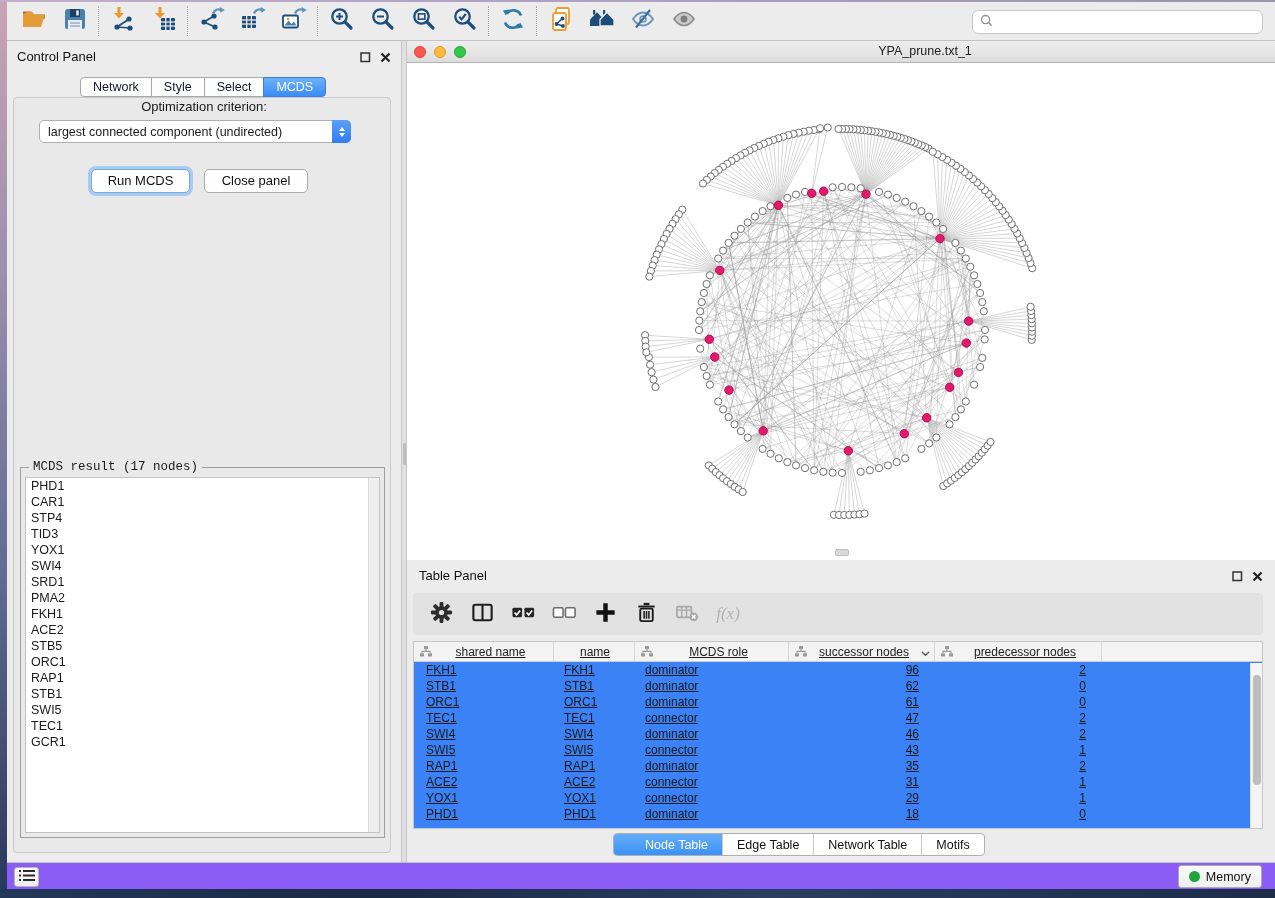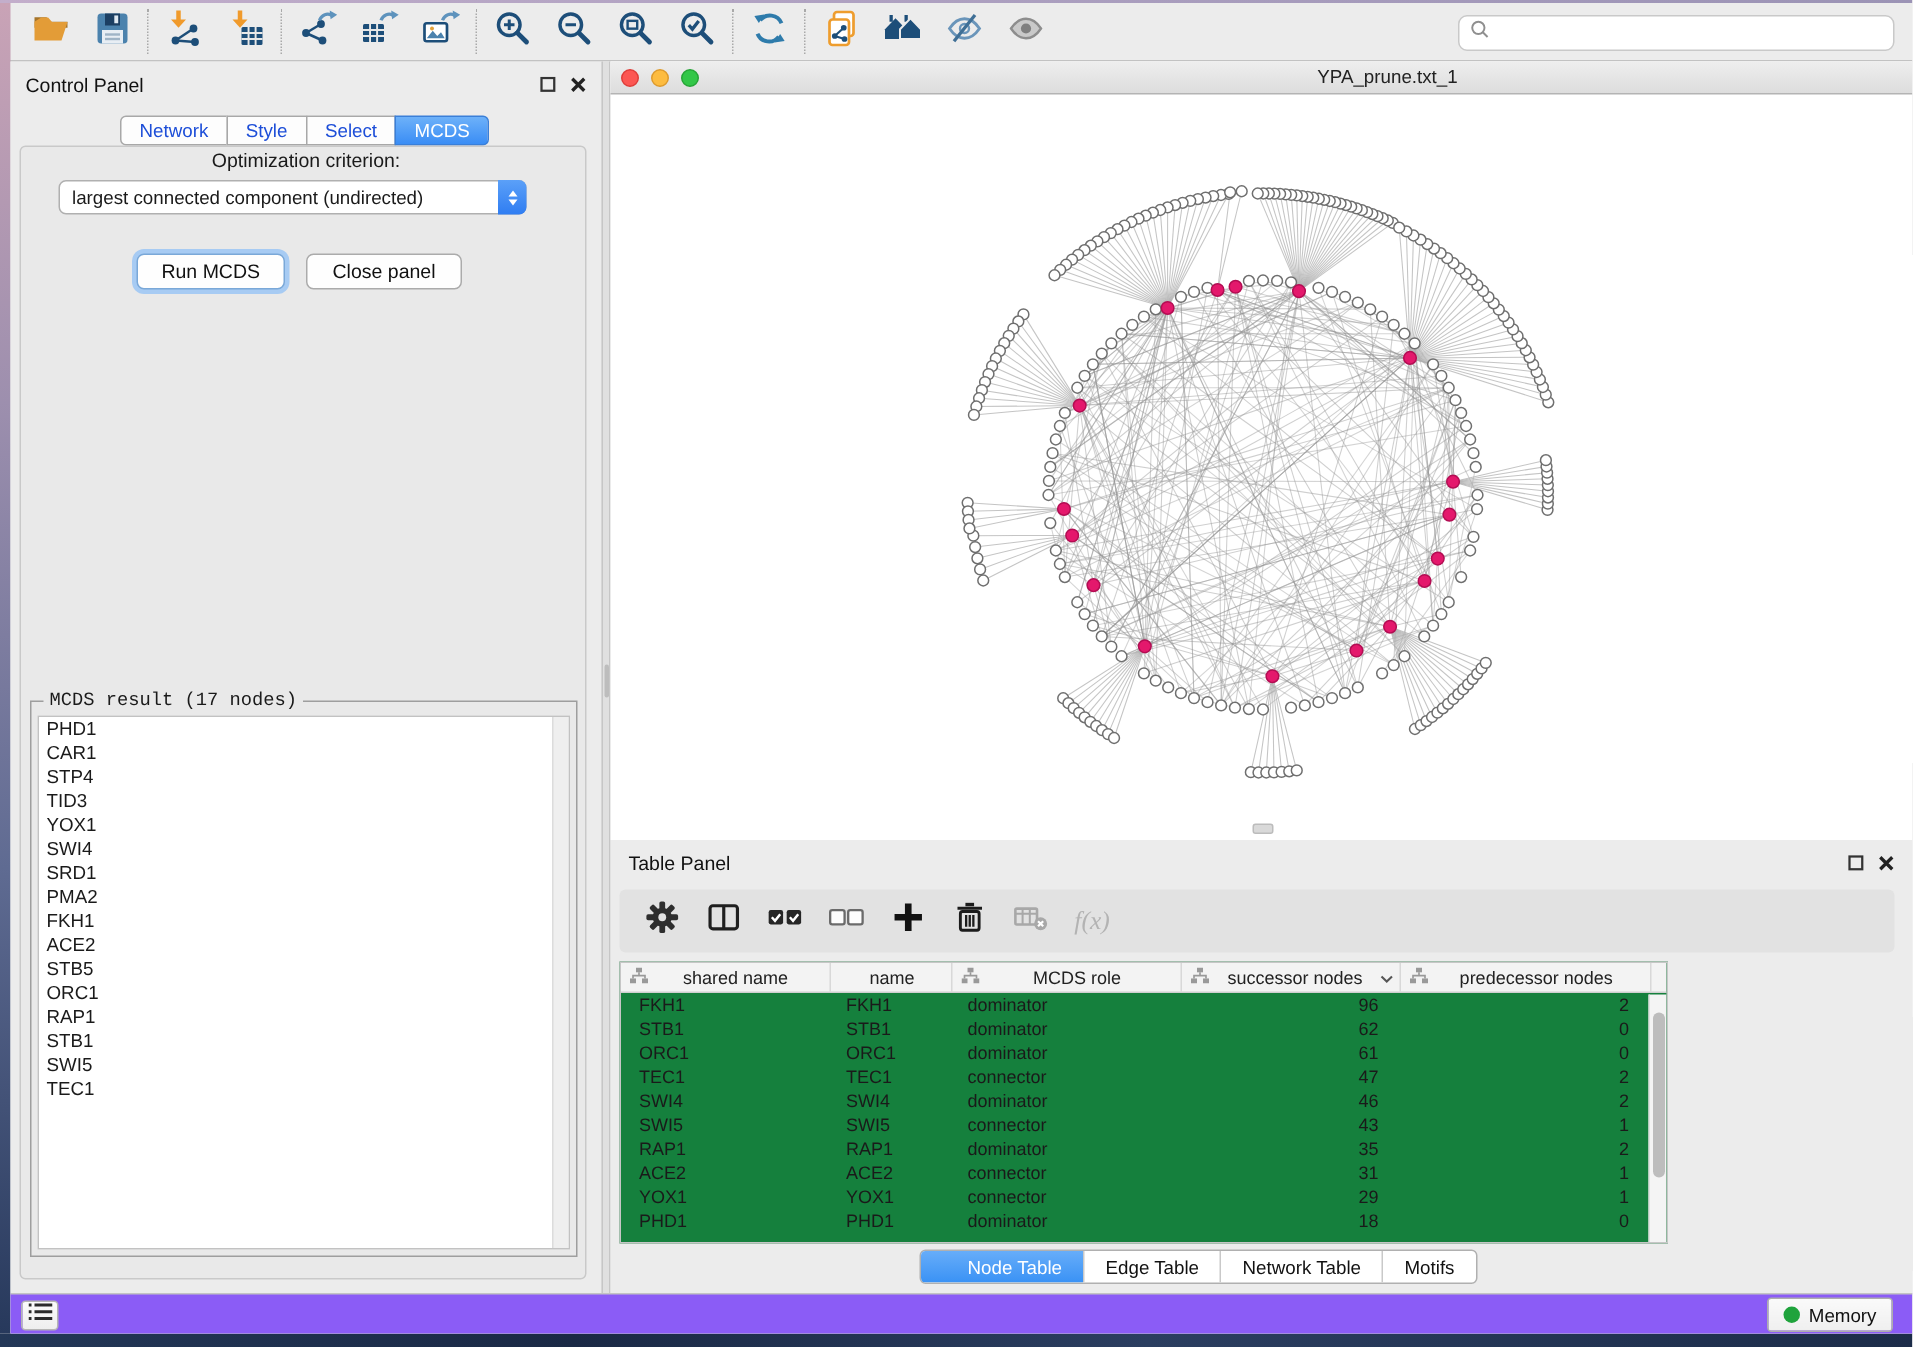--- a/index.html
+++ b/index.html
@@ -27,21 +27,21 @@
   .search-box input { border:none; outline:none; flex:1; font-size:12px; font-family:"Liberation Sans",sans-serif; background:transparent; }
 
   .app { position:absolute; left:7px; top:41px; width:1268px; height:848px; background:#ececec; }
 
   
   .cpanel { position:absolute; left:0; top:0; width:394px; height:821px; }
   .panel-title { position:absolute; left:10px; top:8px; font-size:13px; color:#111; }
   .win-icons { position:absolute; right:10px; top:8px; display:flex; gap:9px; align-items:center; }
   .cp-tabs { position:absolute; left:73px; top:36px; display:flex; height:20px; }
   .cp-tab { background:#fdfdfd; border:1px solid #a8a8a8; margin-left:-1px; padding:0 12px;
-    font-size:12.5px; line-height:19px; color:#1d4ed8; }
+    font-size:12.5px; line-height:19px; color:#0f172a; }
   .cp-tab:first-child { border-radius:4px 0 0 4px; margin-left:0; }
   .cp-tab:last-child { border-radius:0 4px 4px 0; }
   .cp-tab.active { background:linear-gradient(#6db1f9,#3a8df5); border-color:#3a7fd8; color:#fff; }
   .cp-content { position:absolute; left:6px; top:56px; width:378px; height:756px;
     background:#e9e9e9; border:1px solid #c9c9c9; border-radius:4px; }
   .opt-label { position:absolute; left:0; top:58px; width:100%; text-align:center; font-size:13px; }
   .dropdown { position:absolute; left:32px; top:79px; width:312px; height:23px; background:#fff;
     border:1px solid #b0b0b0; border-radius:5px; display:flex; align-items:center; }
   .dropdown .dd-text { flex:1; font-size:12.5px; padding-left:8px; white-space:nowrap; }
   .dd-stepper { width:19px; height:23px; margin:-1px -1px -1px 0; border-radius:0 5px 5px 0;
@@ -74,21 +74,21 @@
   .net-canvas { position:absolute; left:0; top:22px; }
   .hsplit-handle { position:absolute; left:428px; top:508px; width:14px; height:7px; background:#d9d9d9; border:1px solid #bcbcbc; border-radius:2px; }
 
   
   .tpanel { position:absolute; left:400px; top:519px; width:868px; height:302px; background:#ececec; }
   .tp-toolbar { position:absolute; left:6px; top:33px; width:850px; height:42px; background:#e2e2e2; border-radius:4px;
     display:flex; align-items:center; gap:13px; padding-left:14px;text-align:center; }
   .tp-btn { width:28px; height:28px; display:flex; align-items:center; justify-content:center; }
   .tp-btn svg { width:25px; height:25px; }
   .fx-label { font-size:17px; font-family:"Liberation Serif", serif; font-style:italic; color:#b3b3b3; }
-  .table-box { position:absolute; left:6px; top:81px; width:699px; height:188px; background:#15803d; border:1px solid #c6c6c6; overflow:hidden; }
+  .table-box { position:absolute; left:6px; top:81px; width:850px; height:188px; background:#3b82f6; border:1px solid #c6c6c6; overflow:hidden;text-decoration:underline; }
   .thead { display:flex; height:20px; background:#f3f3f3; border-bottom:1px solid #cfcfcf; }
   .th { display:flex; align-items:center; border-right:1px solid #d8d8d8; padding:0 4px 0 6px; }
   .th .th-label { flex:1; text-align:center; font-size:12px; color:#222; }
   .tbody .tr { display:flex; height:16px; align-items:center; }
   .td { font-size:12px; color:#1a1a1a; white-space:nowrap; overflow:hidden; }
   .num { text-align:right; }
   .tscroll { position:absolute; right:0; top:21px; bottom:0; width:12px; background:#f4f4f4; border-left:1px solid #e0e0e0; }
   .tscroll-thumb { position:absolute; left:1.5px; top:12px; width:8px; height:110px; background:#bdbdbd; border-radius:4px; }
   .tp-tabs { position:absolute; left:206px; top:273px; display:flex; height:23px; background:#fff;
     border:1px solid #b0b0b0; border-radius:4px; overflow:hidden; }
@@ -339,20 +339,21 @@
             <div class="mcds-item">SRD1</div>
             <div class="mcds-item">PMA2</div>
             <div class="mcds-item">FKH1</div>
             <div class="mcds-item">ACE2</div>
             <div class="mcds-item">STB5</div>
             <div class="mcds-item">ORC1</div>
             <div class="mcds-item">RAP1</div>
             <div class="mcds-item">STB1</div>
             <div class="mcds-item">SWI5</div>
             <div class="mcds-item">TEC1</div>
+            <div class="mcds-item">GCR1</div>
           </div>
       </div>
     </div>
 
     <div class="vsplit">
       <div class="vsplit-handle"></div>
     </div>
 
     <div class="netwin">
       <div class="net-titlebar">

